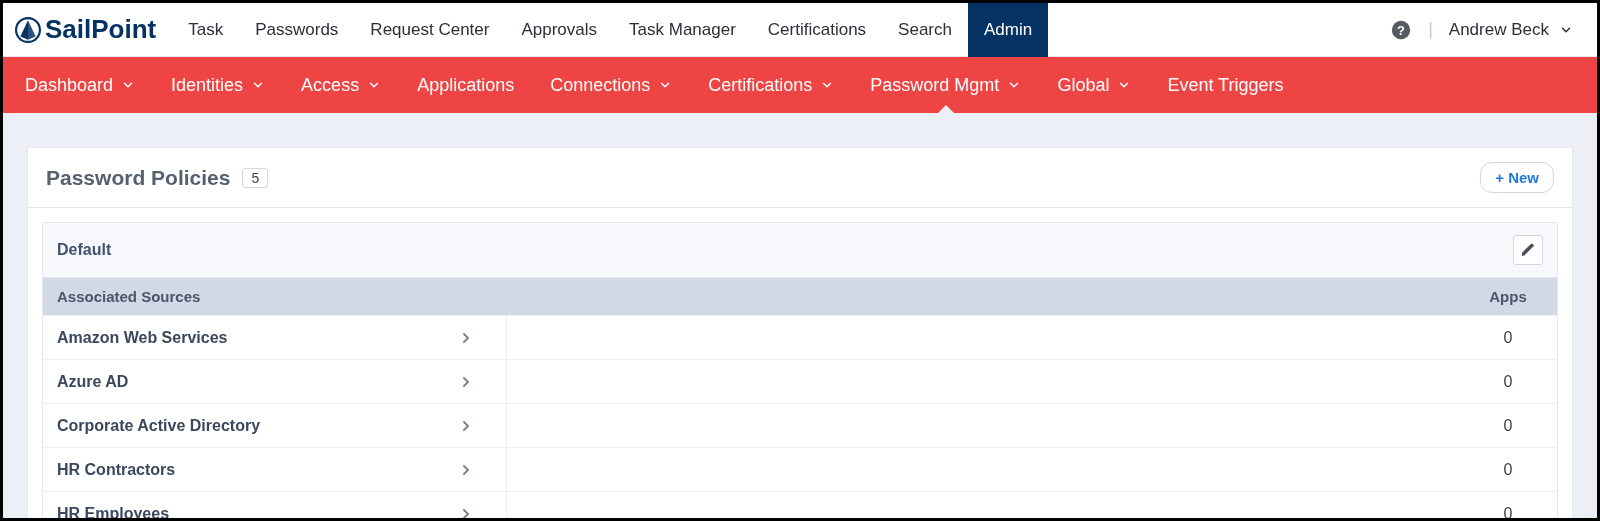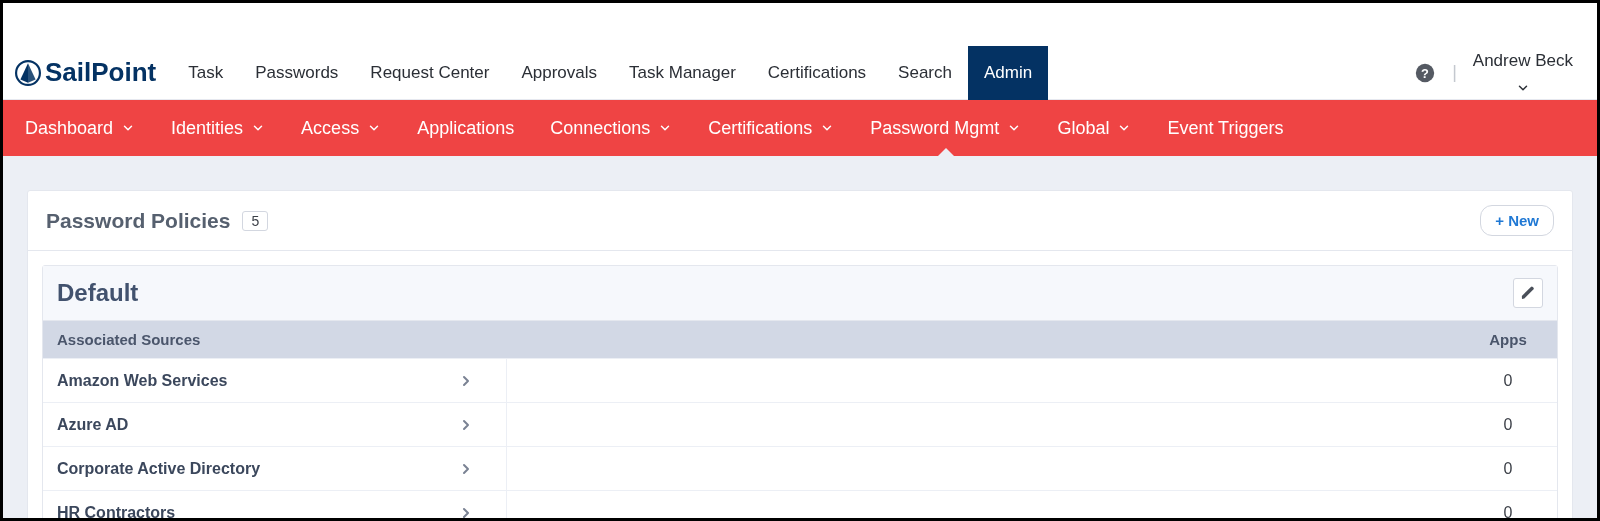--- a/index.html
+++ b/index.html
@@ -12,21 +12,20 @@
     height: 521px;
     overflow: hidden;
   }
   
   .topnav {
     display: flex;
     align-items: center;
     height: 54px;
     background: #fff;
     border-bottom: 1px solid #e6e8ef;
-    margin-top: 43px;
   }
   .logo {
     display: flex;
     align-items: center;
     gap: 4px;
     padding: 0 16px 0 12px;
     color: #043263;
     font-weight: 800;
     font-size: 26px;
   }
@@ -54,21 +53,20 @@
   }
   .help-icon { color: #555a63; cursor: pointer; display:flex; align-items:center;}
   .vdiv { color:#c4c8cf; font-size:18px; }
   .user {
     display: flex;
     align-items: center;
     gap: 10px;
     color: #2b2f36;
     font-size: 17px;
     cursor: pointer;
-    flex-direction: column;
   }
   
   .subnav {
     display: flex;
     align-items: center;
     height: 56px;
     background: #ef4444;
     padding: 0 4px;
     position: relative;
   }
@@ -144,21 +142,21 @@
     border-radius: 3px;
   }
   .policy-head {
     display: flex;
     align-items: center;
     padding: 12px 14px;
     background: #f6f8fc;
     border-bottom: 1px solid #e4e7ee;
   }
   .policy-name {
-    font-size: 24px;
+    font-size: 16px;
     font-weight: 700;
     color: #42526e;
   }
   .policy-head-spacer { flex: 1; }
   .edit-btn {
     width: 30px; height: 30px;
     border: 1px solid #d3d7e0;
     background: #fff;
     border-radius: 3px;
     display: flex; align-items: center; justify-content: center;

